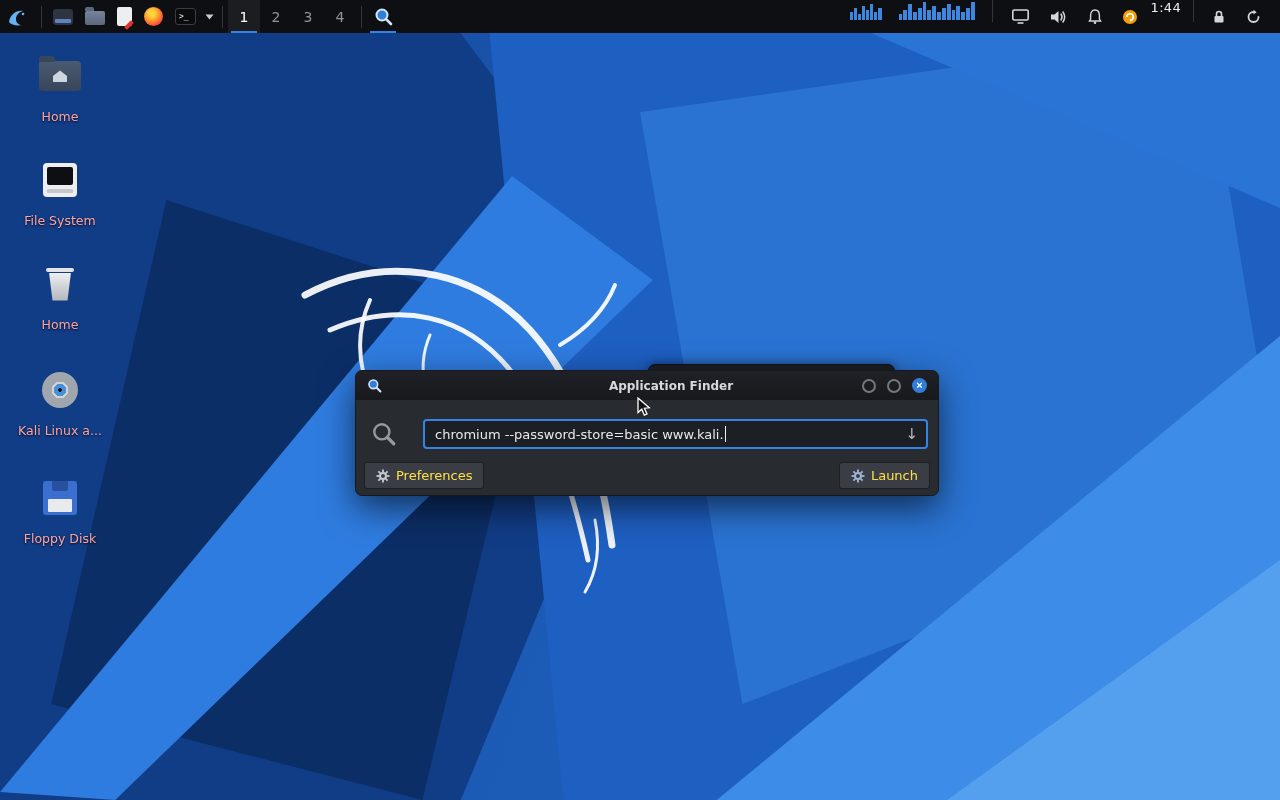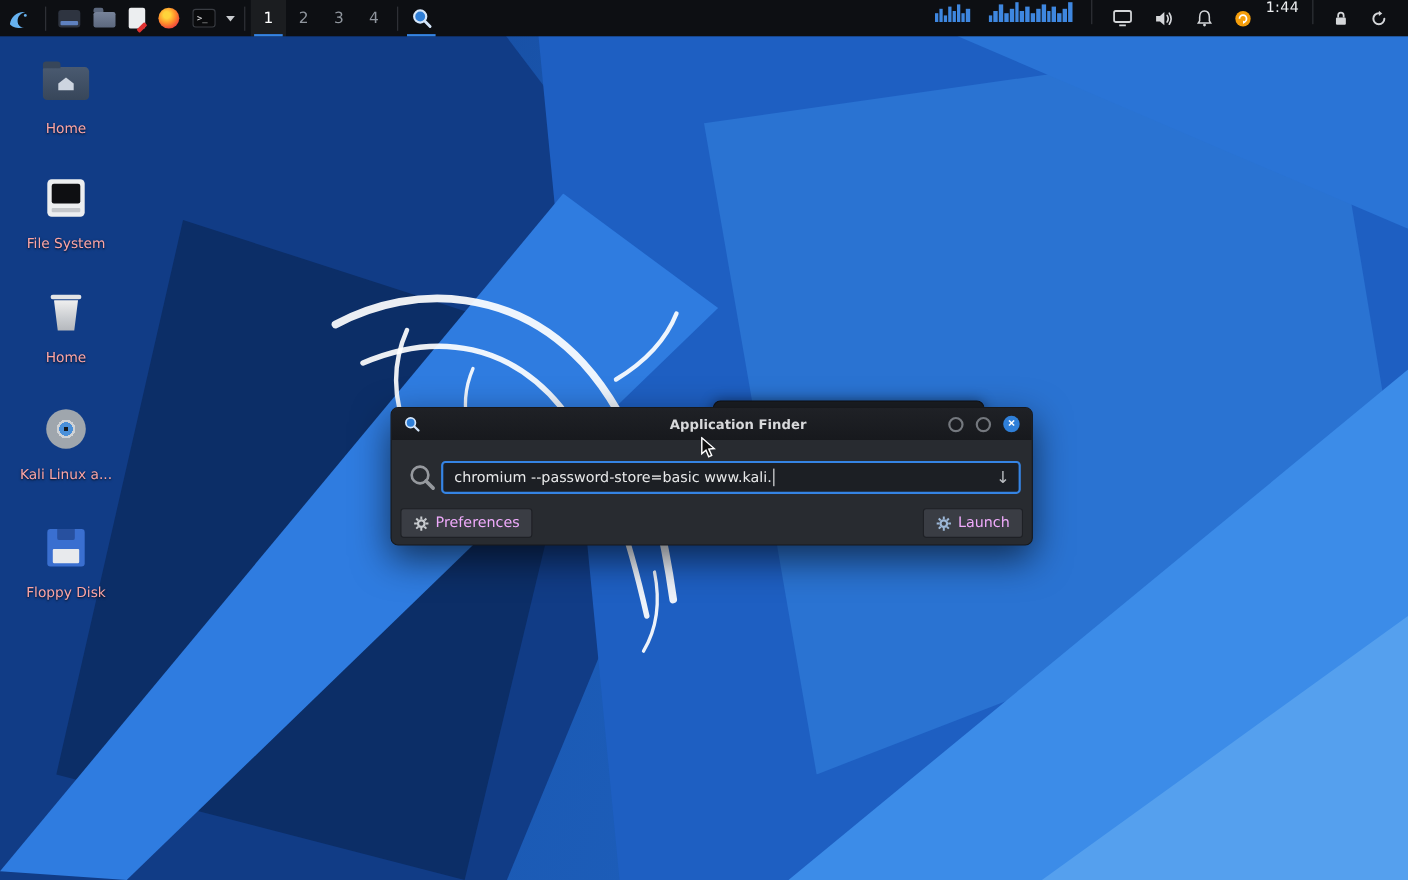--- a/index.html
+++ b/index.html
@@ -103,32 +103,32 @@
   .tb-icon { display:flex; align-items:center; }
   .tb-title { position:absolute; left:0; right:0; text-align:center; font-size:12px; font-weight:bold;
               color:#d8d9db; pointer-events:none;margin-left:48px; }
   .tb-btns { margin-left:auto; display:flex; align-items:center; gap:11px; }
   .tb-circle { width:14px; height:14px; border-radius:50%; border:2px solid #74787e; background:transparent; }
   .tb-close { width:15px; height:15px; border-radius:50%; background:#2f7fd8; border:none; color:#fff;
               font-size:11px; line-height:15px; text-align:center; font-weight:bold; display:flex;
               align-items:center; justify-content:center; padding:0; }
 
   .search-row { position:absolute; top:48px; left:10px; right:10px; height:30px; display:flex;
-                align-items:center; gap:4px; }
+                align-items:center; gap:26px; }
   .big-magnifier { display:flex; margin-left:5px; }
   .combo-entry { flex:1; height:30px; background:#1c1f24; border:2px solid #3584e4; border-radius:4px;
                  display:flex; align-items:center; padding:0 8px 0 10px; }
   .entry-text { font-size:13px; color:#e8e9ea; white-space:nowrap; }
   .caret { width:1px; height:16px; background:#f0f1f2; margin-left:1px; }
   .combo-arrow { margin-left:auto; color:#b9bcc0; font-size:15px; line-height:1; }
 
   .btn-row { position:absolute; top:91px; left:8px; right:8px; height:27px; display:flex;
              justify-content:space-between; }
   .xbtn { height:27px; background:#3a3d44; border:1px solid #1e2025; border-radius:3px;
-          color:#f0abfc; font-size:13px; font-family:"DejaVu Sans",sans-serif; display:flex;
+          color:#fde047; font-size:13px; font-family:"DejaVu Sans",sans-serif; display:flex;
           align-items:center; gap:6px; padding:0 11px; }
 
   
   .cursor { position:absolute; left:637px; top:397px; z-index:99; pointer-events:none; }
 </style>
 </head>
 <body>
 
 <div id="screen">
 

